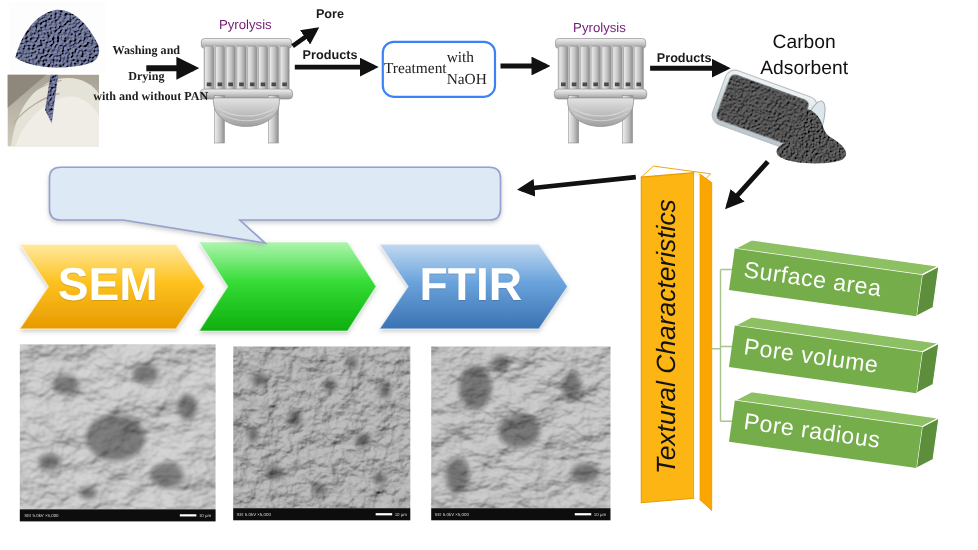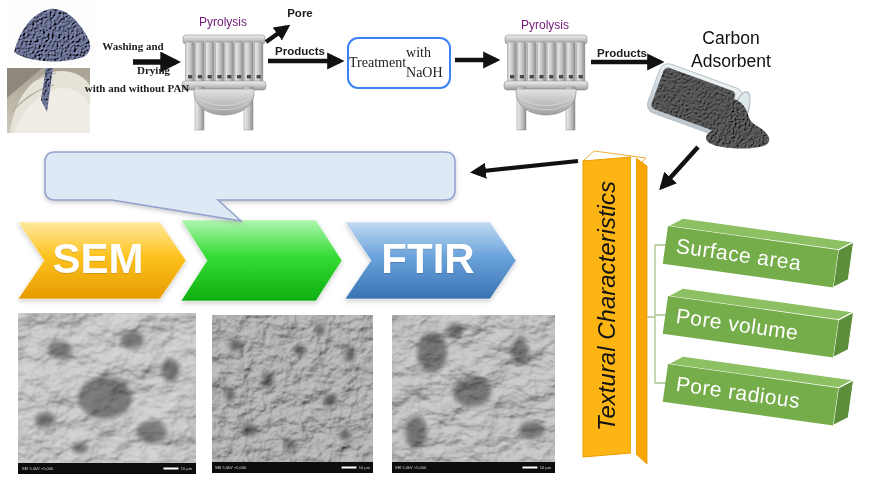--- a/index.html
+++ b/index.html
@@ -258,21 +258,21 @@
       <ellipse cx="416" cy="432" rx="11" ry="16"></ellipse>
           <ellipse cx="520" cy="352" rx="9" ry="13"></ellipse>
       <ellipse cx="532" cy="430" rx="13" ry="9"></ellipse>
           <ellipse cx="455" cy="330" rx="8" ry="7"></ellipse>
     </g>
     <rect x="392" y="462" width="163" height="11" fill="#0d0d0d"></rect>
   </g>
 </svg>
 
 <div class="lbl serif-b" style="left:96px;top:40px;width:74px;">Washing and</div>
-<div class="lbl serif-b" style="left:96px;top:64px;width:74px;text-align:right;">Drying</div>
+<div class="lbl serif-b" style="left:96px;top:64px;width:74px;">Drying</div>
 <div class="lbl serif-b" style="left:78px;top:82px;width:118px;">with and without PAN</div>
 
 <div class="lbl sans-r" style="left:181px;top:15px;width:84px;">Pyrolysis</div>
 <div class="lbl sans-r" style="left:503px;top:18px;width:84px;">Pyrolysis</div>
 
 <div class="lbl sans-b" style="left:272px;top:6px;width:56px;">Pore</div>
 <div class="lbl sans-b" style="left:268px;top:44px;width:64px;">Products</div>
 <div class="lbl sans-b" style="left:590px;top:46px;width:64px;">Products</div>
 
 <div class="treat-box">

